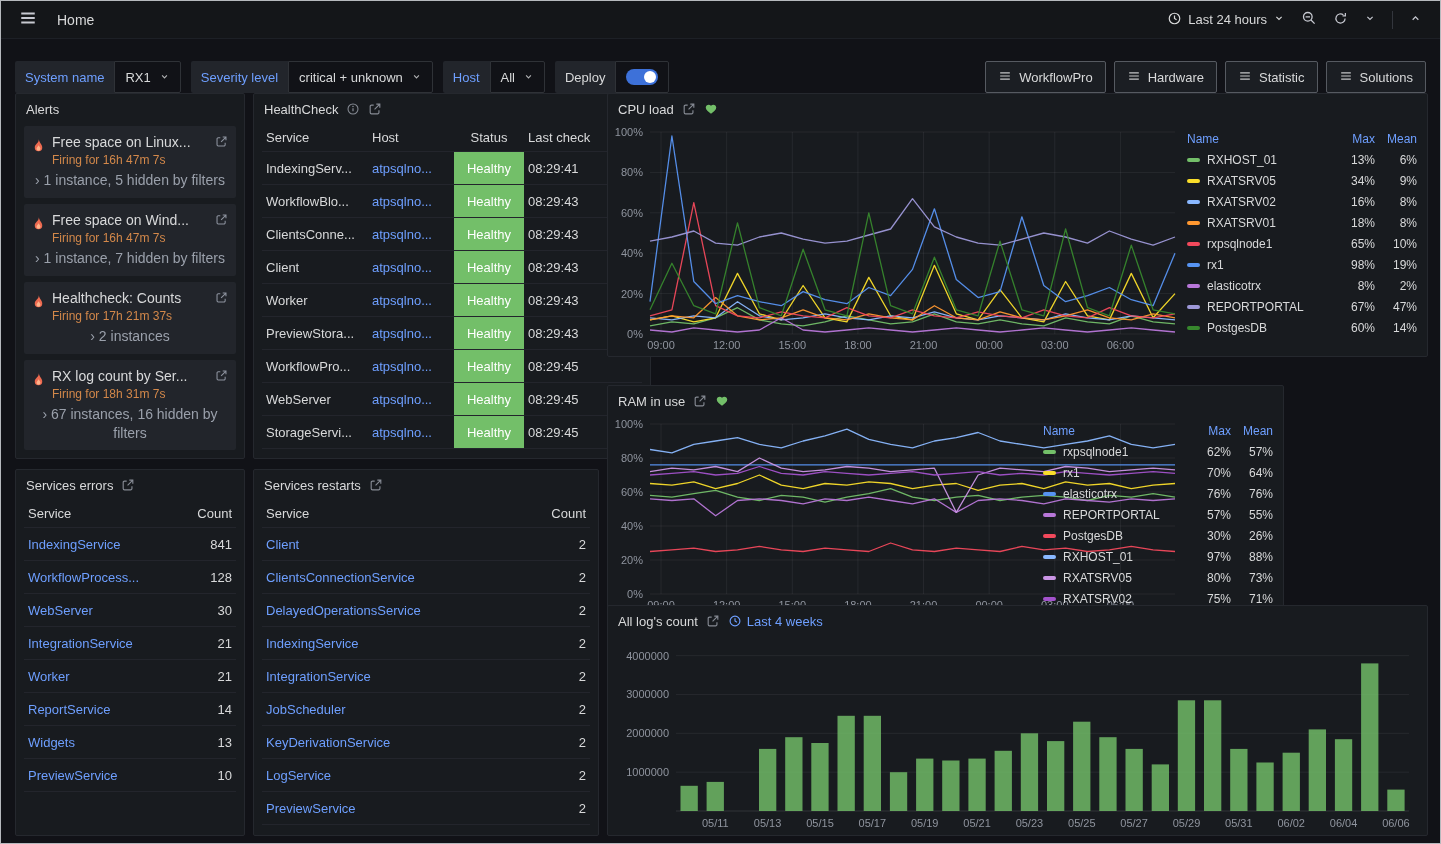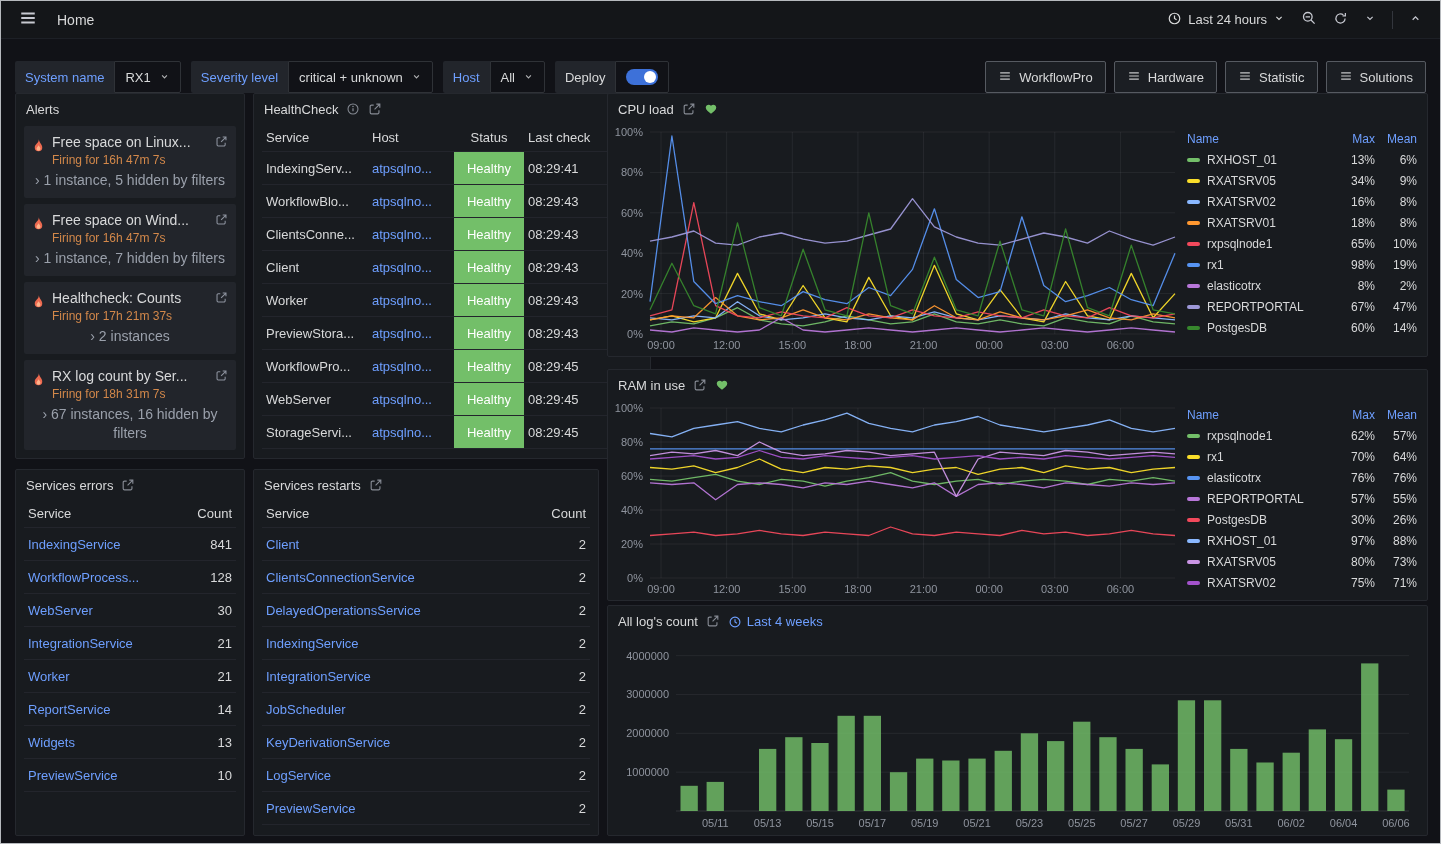--- a/index.html
+++ b/index.html
@@ -25,27 +25,27 @@
   .toggle .knob{position:absolute;right:2px;top:2px;width:12px;height:12px;border-radius:50%;background:#fff}
   .fb-right{margin-left:auto;display:flex;align-items:center;gap:8px}
   .tbtn{display:flex;align-items:center;gap:7px;height:32px;padding:0 12px;background:#1b1e23;border:1px solid #565a61;border-radius:2px;color:#d8d9da;font-size:13px;cursor:pointer;font-family:inherit}
   .tbtn svg{opacity:.9}
   
   .panel{position:absolute;background:#181b1f;border:1px solid #25282e;border-radius:2px;overflow:hidden}
   .panel-header{height:30px;display:flex;align-items:center;gap:8px;padding:0 10px}
   .panel-title{font-size:13px;font-weight:500;color:#d8d9da;white-space:nowrap}
   .hicon{display:flex;align-items:center;color:#868b94;cursor:pointer}
   .hicon.blue{color:#6e9fff}
-  .time-label{font-size:13px;color:#6e9fff;display:flex;align-items:flex-end;gap:5px}
+  .time-label{font-size:13px;color:#6e9fff;display:flex;align-items:flex-start;gap:5px}
   #p-alerts{left:14px;top:92px;width:230px;height:366px}
   #p-errors{left:14px;top:468px;width:230px;height:367px}
   #p-health{left:252px;top:92px;width:398px;height:366px}
   #p-restarts{left:252px;top:468px;width:346px;height:367px}
   #p-cpu{left:606px;top:92px;width:821px;height:264px}
-  #p-ram{left:606px;top:368px;width:821px;height:232px}
+  #p-ram{left:606px;top:384px;width:677px;height:232px}
   #p-logs{left:606px;top:604px;width:821px;height:231px}
   
   .alerts-list{padding:2px 8px 8px;display:flex;flex-direction:column;gap:6px}
   .alert-item{position:relative;background:#22252b;border-radius:2px;padding:8px 10px 8px 28px;min-height:62px}
   .flame{position:absolute;left:7px;top:12px}
   .alert-ext{position:absolute;right:8px;top:8px;color:#8e94a0;cursor:pointer}
   .alert-title{font-size:14px;color:#d8d9da;margin-bottom:3px;padding-right:16px;white-space:nowrap;overflow:hidden}
   .alert-firing{font-size:12px;color:#d3884a;margin-bottom:4px}
   .alert-detail{font-size:14px;color:#9aa0ab;text-align:center;line-height:1.35;margin-left:-18px}
   

